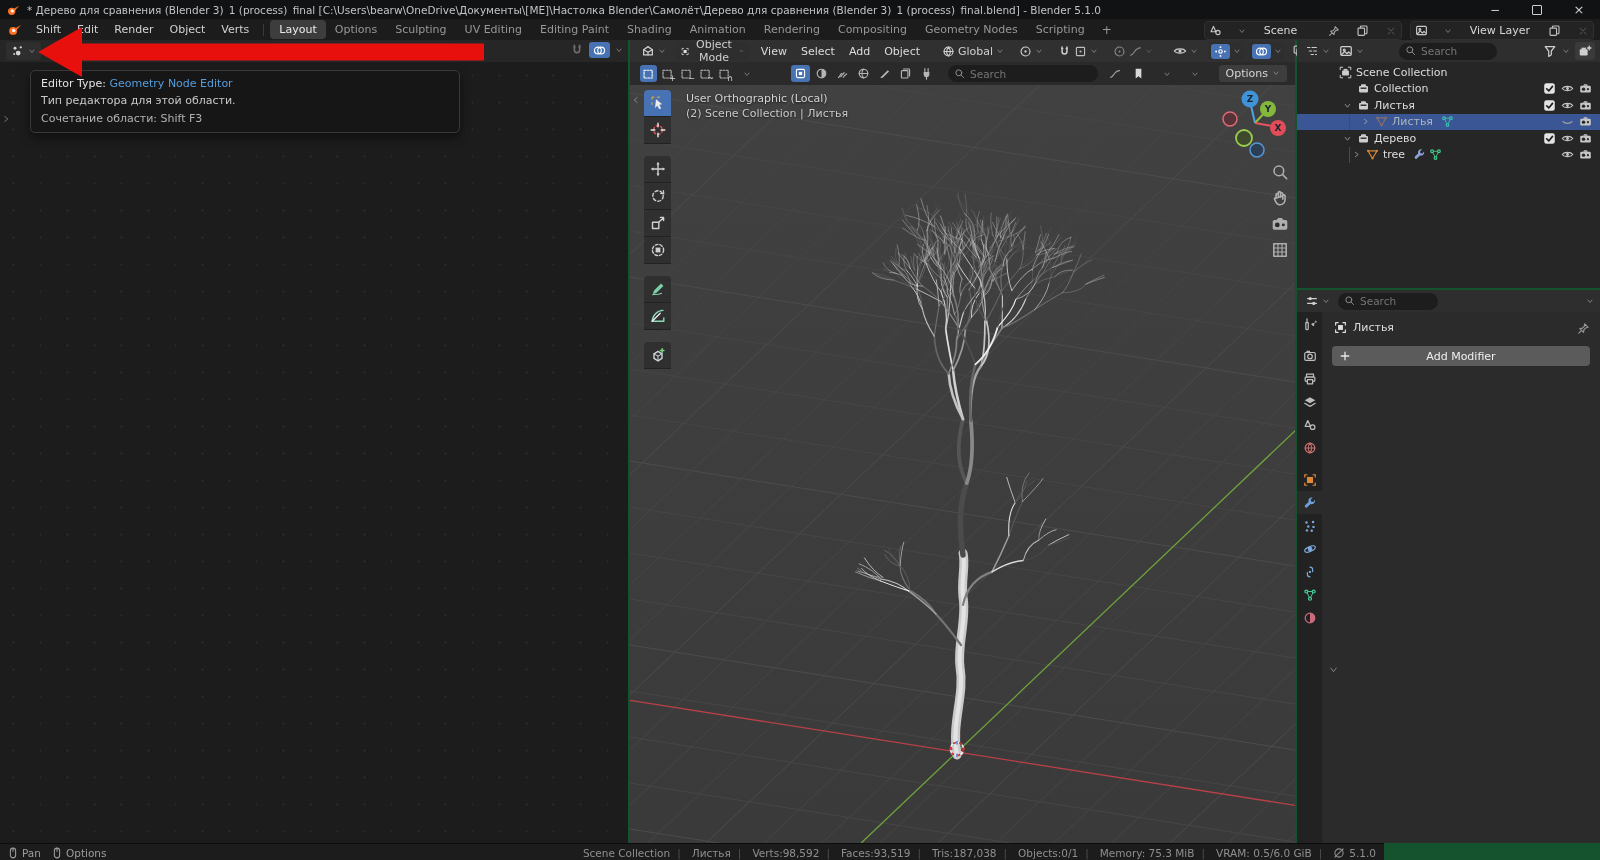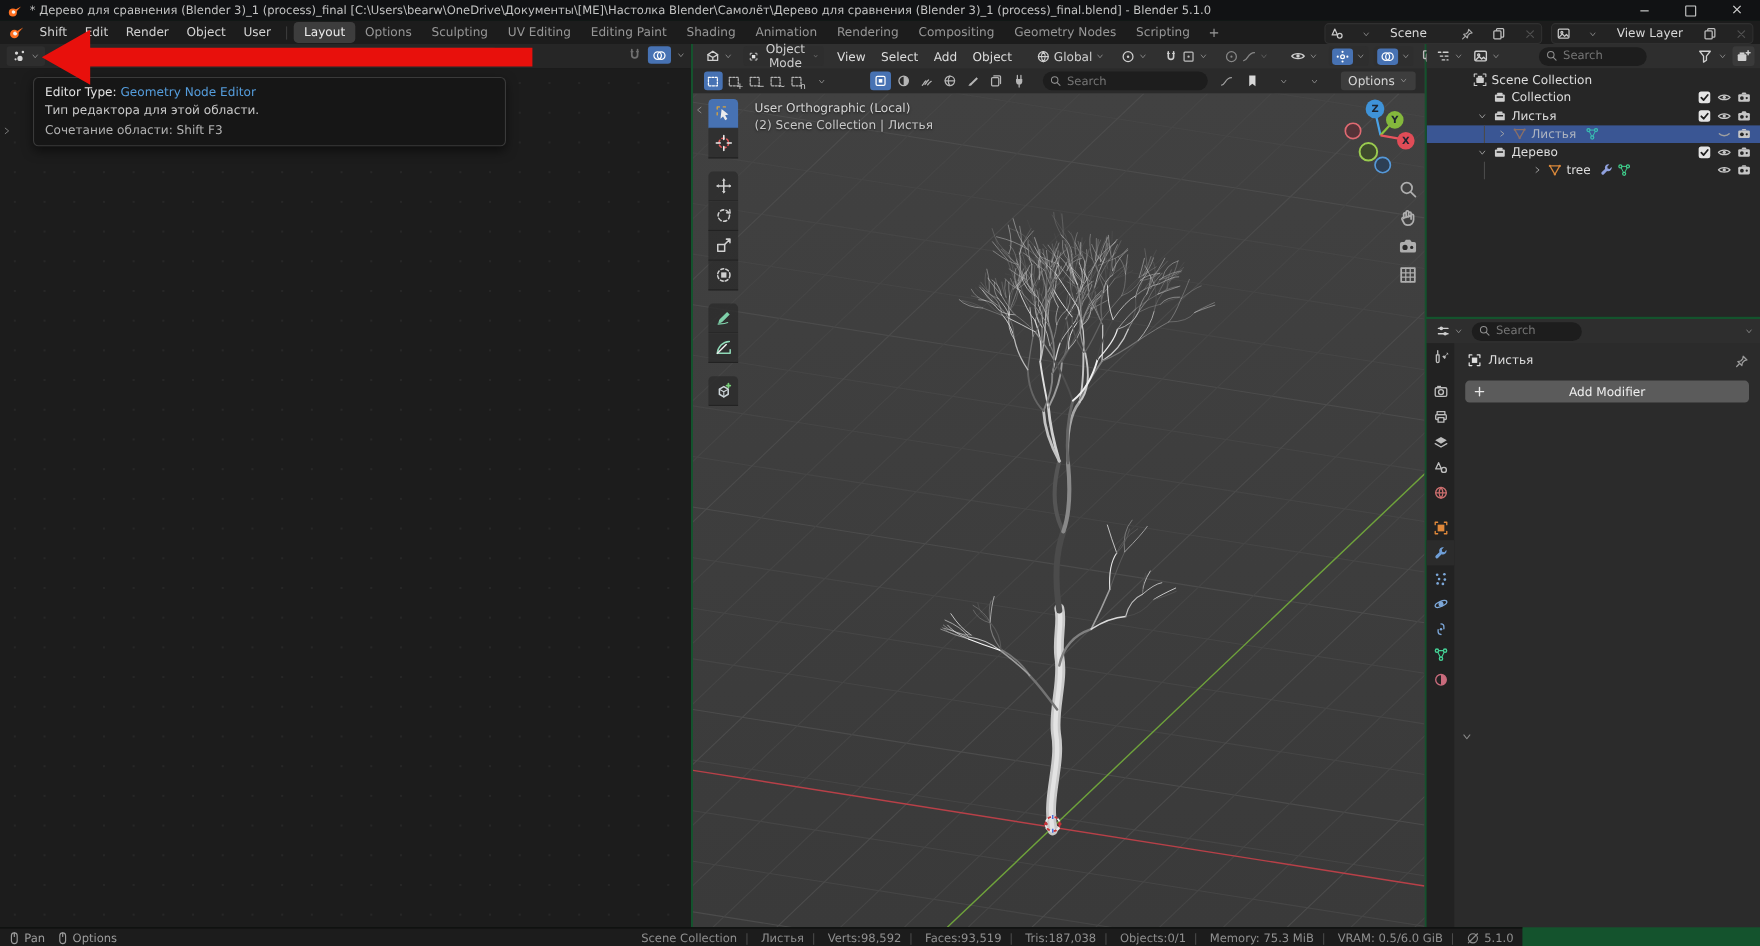--- a/index.html
+++ b/index.html
@@ -166,21 +166,21 @@
           <circle cx="6.5" cy="9.5" r="4.2" fill="#ff7021" stroke="none"></circle>
           <circle cx="7.2" cy="9" r="1.9" fill="#f5f5f5" stroke="none"></circle>
           <path d="M7.5 7.5L15 3.2 10 8.8z" fill="#ff7021" stroke="none"></path>
         </svg>
       </span>
     <div id="menus" style="display:flex">
         <button class="menu-item">Shift</button>
         <button class="menu-item">Edit</button>
         <button class="menu-item">Render</button>
         <button class="menu-item">Object</button>
-        <button class="menu-item">User</button>
+        <button class="menu-item">Verts</button>
       </div>
     <div id="ws-sep"></div>
     <div id="workspaces" style="display:flex;align-items:center">
         <button class="ws-tab active">Layout</button>
         <button class="ws-tab">Options</button>
         <button class="ws-tab">Sculpting</button>
         <button class="ws-tab">UV Editing</button>
         <button class="ws-tab">Editing Paint</button>
         <button class="ws-tab">Shading</button>
         <button class="ws-tab">Animation</button>
@@ -1535,21 +1535,21 @@
           </span>
           <span class="ic ic13 olr olr-camera">
             <svg viewBox="0 0 16 16" fill="none" stroke="currentColor" stroke-width="1.4" stroke-linecap="round" stroke-linejoin="round">
               <path d="M5 4.5l1.3-1.8h3.4L11 4.5" fill="currentColor" stroke="none"></path>
               <rect x="1.5" y="4.5" width="13" height="8.5" rx="1.5" fill="currentColor" stroke="none"></rect>
               <circle cx="5.6" cy="8.8" r="2.1" fill="#262626" stroke="none"></circle>
               <circle cx="11" cy="8.8" r="1.3" fill="#262626" stroke="none"></circle>
             </svg>
           </span>
         </div>
-        <div class="ol-row" style="padding-left: 96px;">
+        <div class="ol-row" style="padding-left: 55px;">
           <span class="ol-bar" style="left: 52px;"></span>
           <span class="ol-exp">
             <span class="ic icq">
               <svg viewBox="0 0 16 16" fill="none" stroke="currentColor" stroke-width="1.4" stroke-linecap="round" stroke-linejoin="round">
                 <path d="M6 4l5 4-5 4"></path>
               </svg>
             </span>
           </span>
           <span class="ic ic13 oli-mesh">
             <svg viewBox="0 0 16 16" fill="none" stroke="currentColor" stroke-width="1.4" stroke-linecap="round" stroke-linejoin="round">

